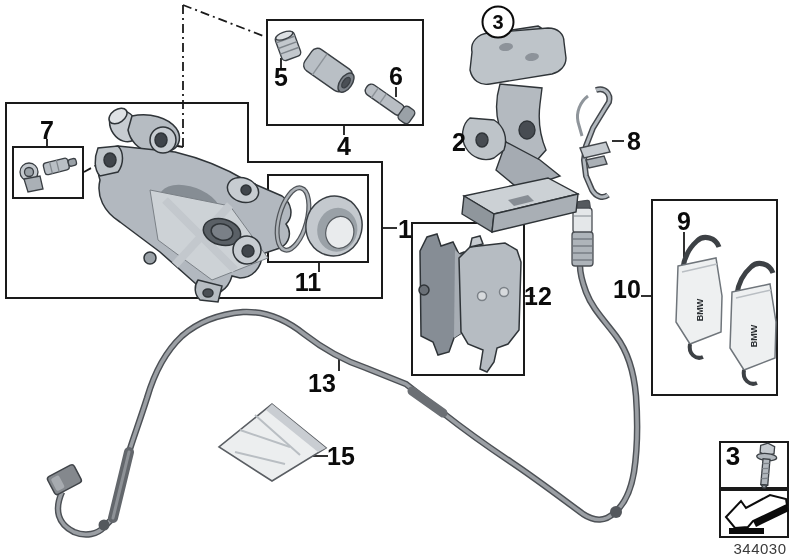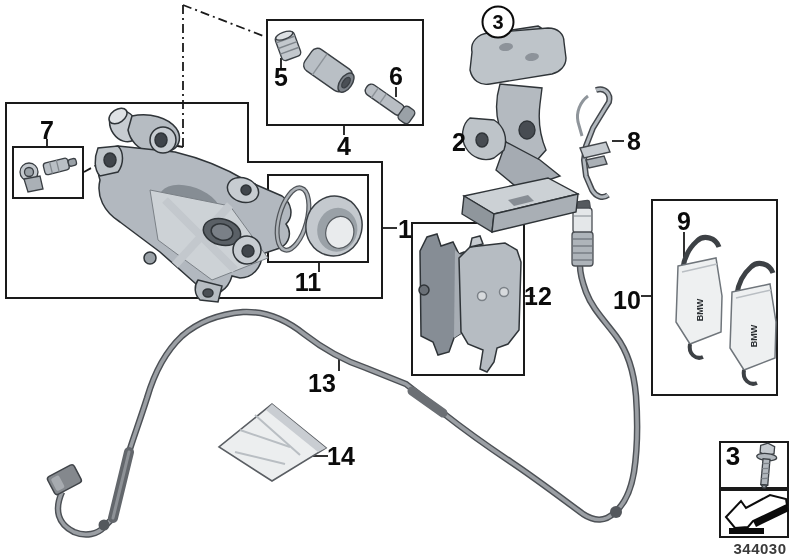--- a/index.html
+++ b/index.html
@@ -7,21 +7,21 @@
          font-family:"Liberation Sans",sans-serif;}
   .stage svg{position:absolute;left:0;top:0;}
   .callout{position:absolute;transform:translate(-50%,-50%);font-weight:bold;
            font-size:25px;color:#0b0b0b;line-height:1;letter-spacing:0;cursor:pointer;}
   .callout-circle{position:absolute;width:29px;height:29px;border:2.5px solid #0b0b0b;
            border-radius:50%;display:flex;align-items:center;justify-content:center;
            font-weight:bold;font-size:20px;color:#0b0b0b;transform:translate(-50%,-50%);
            background:#fff;cursor:pointer;}
   .callout-boxed{font-size:26px;}
   .diagram-number{position:absolute;transform:translate(-50%,-50%);font-size:15px;
-           color:#3a3a3a;letter-spacing:0.5px;font-weight:bold;}
+           color:#3a3a3a;letter-spacing:0.5px;font-weight:normal;}
 </style>
 </head>
 <body>
 
 <div class="stage">
 
 <svg width="800" height="560" viewBox="0 0 800 560">
 
   <g stroke="#1a1a1a" stroke-width="2" fill="none">
     <polygon points="6,103 248,103 248,162 382,162 382,298 6,298"></polygon>
@@ -241,21 +241,21 @@
 
   <div class="callout" style="left:405px;top:229px;">1</div>
   <div class="callout" style="left:459px;top:142px;">2</div>
   <div class="callout-circle" style="left:498px;top:22px;">3</div>
   <div class="callout" style="left:344px;top:146px;">4</div>
   <div class="callout" style="left:281px;top:77px;">5</div>
   <div class="callout" style="left:396px;top:76px;">6</div>
   <div class="callout" style="left:47px;top:130px;">7</div>
   <div class="callout" style="left:634px;top:141px;">8</div>
   <div class="callout" style="left:684px;top:221px;">9</div>
-  <div class="callout" style="left:627px;top:300px;text-align:center;">10</div>
+  <div class="callout" style="left:627px;top:289px;text-align:center;">10</div>
   <div class="callout" style="left:308px;top:282px;">11</div>
   <div class="callout" style="left:538px;top:296px;">12</div>
   <div class="callout" style="left:322px;top:383px;">13</div>
-  <div class="callout" style="left:341px;top:456px;">14</div>
+  <div class="callout" style="left:341px;top:456px;">15</div>
   <div class="callout callout-boxed" style="left:733px;top:456px;">3</div>
 
   <div class="diagram-number" style="left:760px;top:548px;">344030</div>
 </div>
 
 </body></html>

